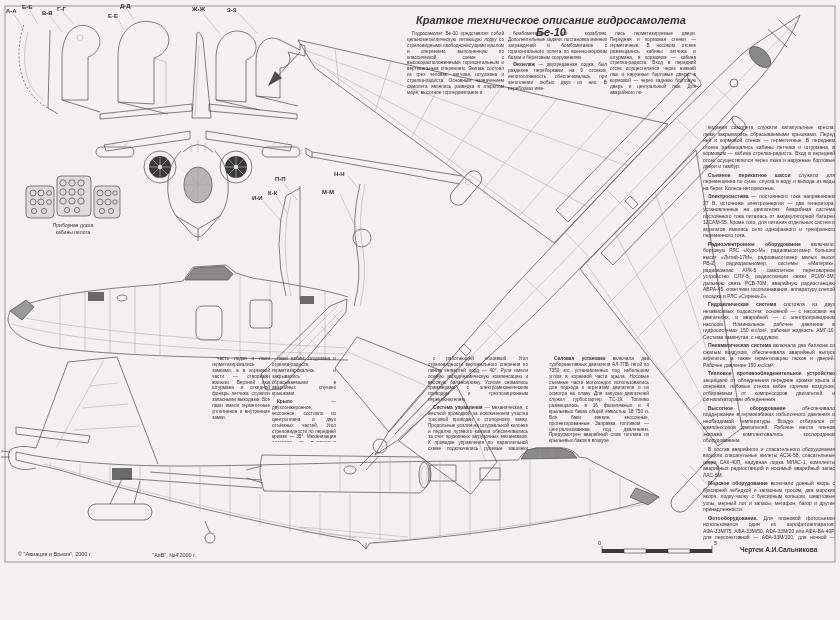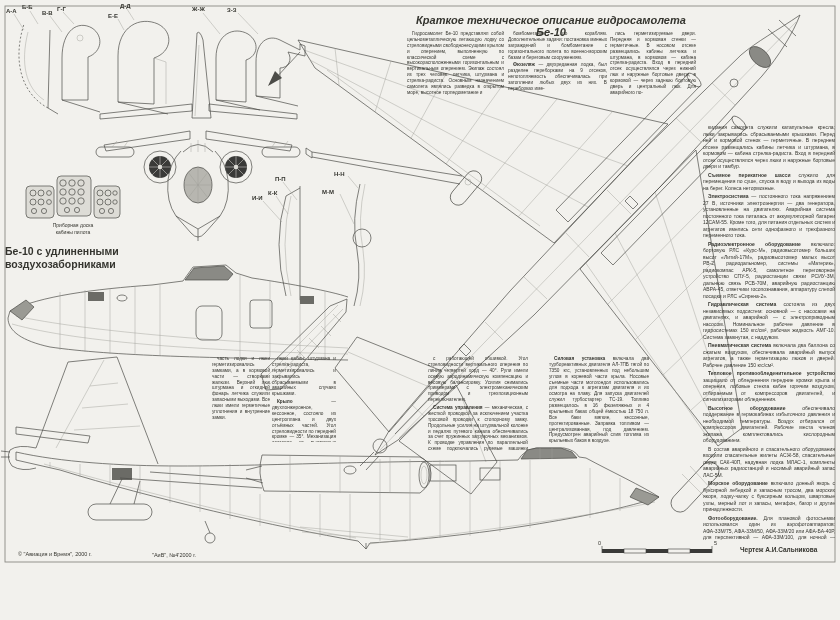--- a/index.html
+++ b/index.html
@@ -416,24 +416,20 @@
 <span class="abs seclbl" style="left:108px;top:13px;">Е-Е</span>
 <span class="abs seclbl" style="left:192px;top:6px;">Ж-Ж</span>
 <span class="abs seclbl" style="left:227px;top:7px;">З-З</span>
 
 <span class="abs seclbl" style="left:275px;top:176px;">П-П</span>
 <span class="abs seclbl" style="left:252px;top:195px;">И-И</span>
 <span class="abs seclbl" style="left:268px;top:190px;">К-К</span>
 <span class="abs seclbl" style="left:334px;top:171px;">Н-Н</span>
 <span class="abs seclbl" style="left:322px;top:189px;">М-М</span>
 
-<div class="abs biglbl" style="left:5px;top:245px;font-size:10.5px;">
-  <div>Бе-10 с удлиненными</div>
-  <div>воздухозаборниками</div>
-</div>
 <div class="abs caption" style="left:30px;top:222px;width:86px;">
   <div>Приборная доска</div>
   <div>кабины пилота</div>
 </div>
 
 <span class="abs credit" style="left:18px;top:551px;">© "Авиация и Время", 2000 г.</span>
 <span class="abs credit" style="left:152px;top:552px;">"АиВ", №4'2000 г.</span>
 <span class="abs credit" style="left:740px;top:546px;font-weight:bold;font-size:6.5px;">Чертеж А.И.Сальникова</span>
 <span class="abs scale-num" style="left:598px;top:540px;">0</span>
 <span class="abs scale-num" style="left:714px;top:540px;">5</span>

